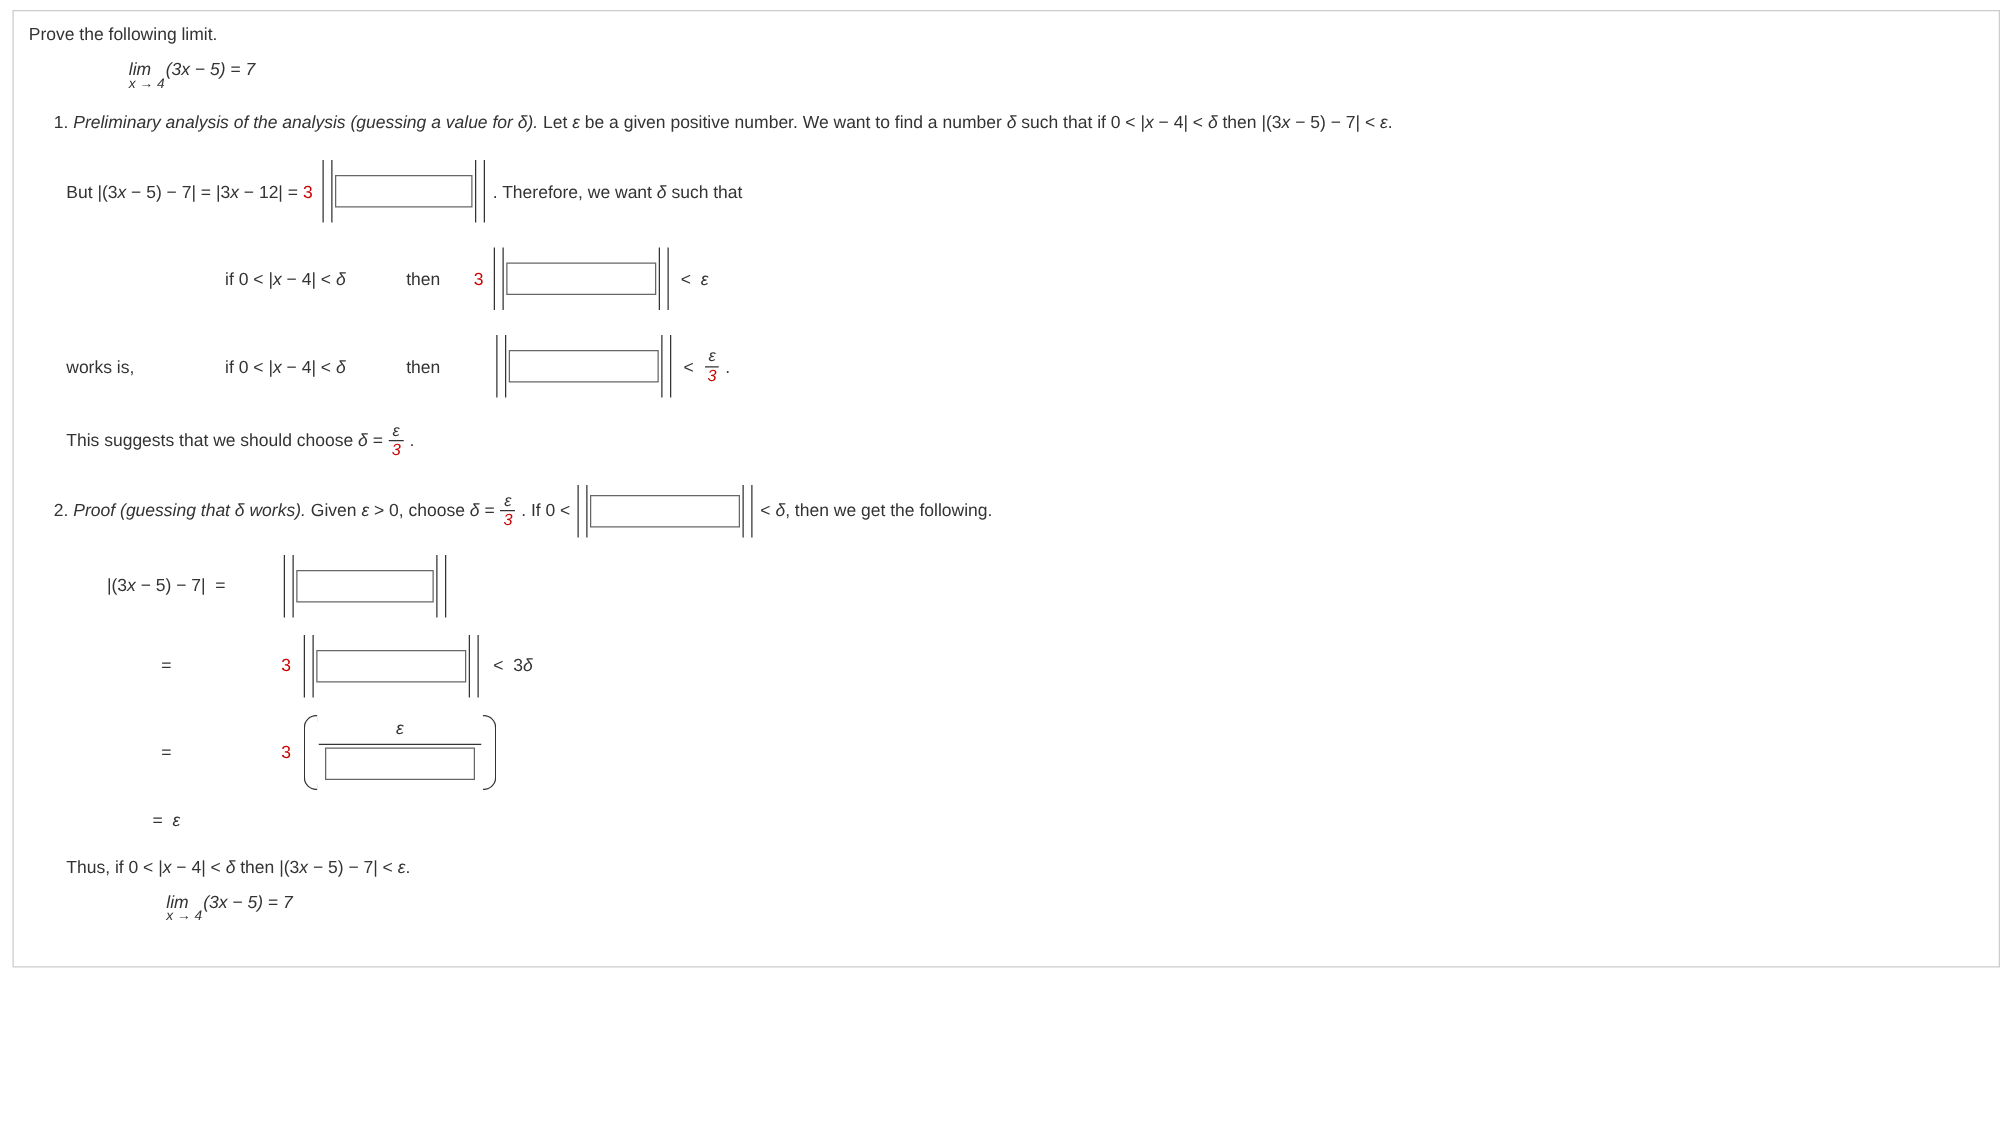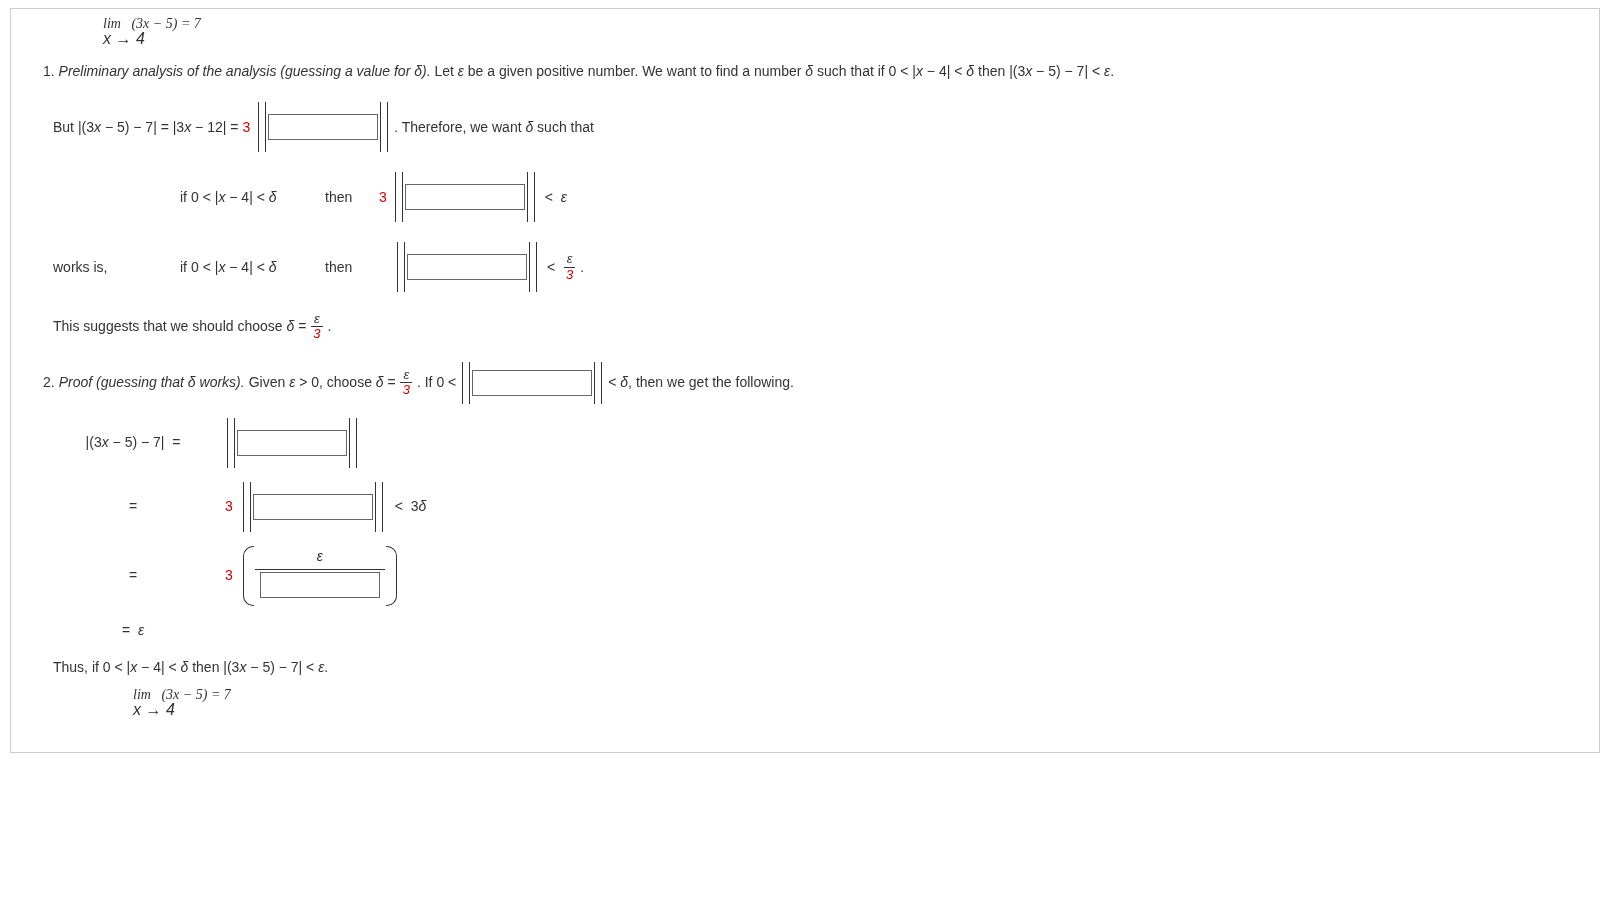--- a/index.html
+++ b/index.html
@@ -17,25 +17,24 @@
   .prompt {
     margin-bottom: 10px;
   }
   .limit-block {
     margin-left: 80px;
     margin-bottom: 14px;
   }
   .limit-block .lim-top {
     display: block;
     line-height: 1;
-    font-family: Liberation Serif, serif;
   }
   .limit-block .lim-bottom {
     display: block;
-    font-size: 16px;
+    font-size: 11px;
     font-style: italic;
     line-height: 1;
   }
   .solution-header {
     font-weight: bold;
     margin: 10px 0;
   }
   .step {
     margin: 10px 0 10px 20px;
   }
@@ -182,20 +181,21 @@
   }
   .conclusion {
     margin: 16px 0 10px 30px;
   }
 </style>
 </head>
 <body>
 
 <div class="container">
 
+  <div class="prompt">Prove the following limit.</div>
 
   <div class="limit-block">
     <span class="lim-top" style="font-style:italic;">
       lim&nbsp;&nbsp;&nbsp;(3<span style="font-style:italic">x</span> − 5) = 7
     </span>
     <span class="lim-bottom">x → 4</span>
   </div>
 
 
   <div class="step">

